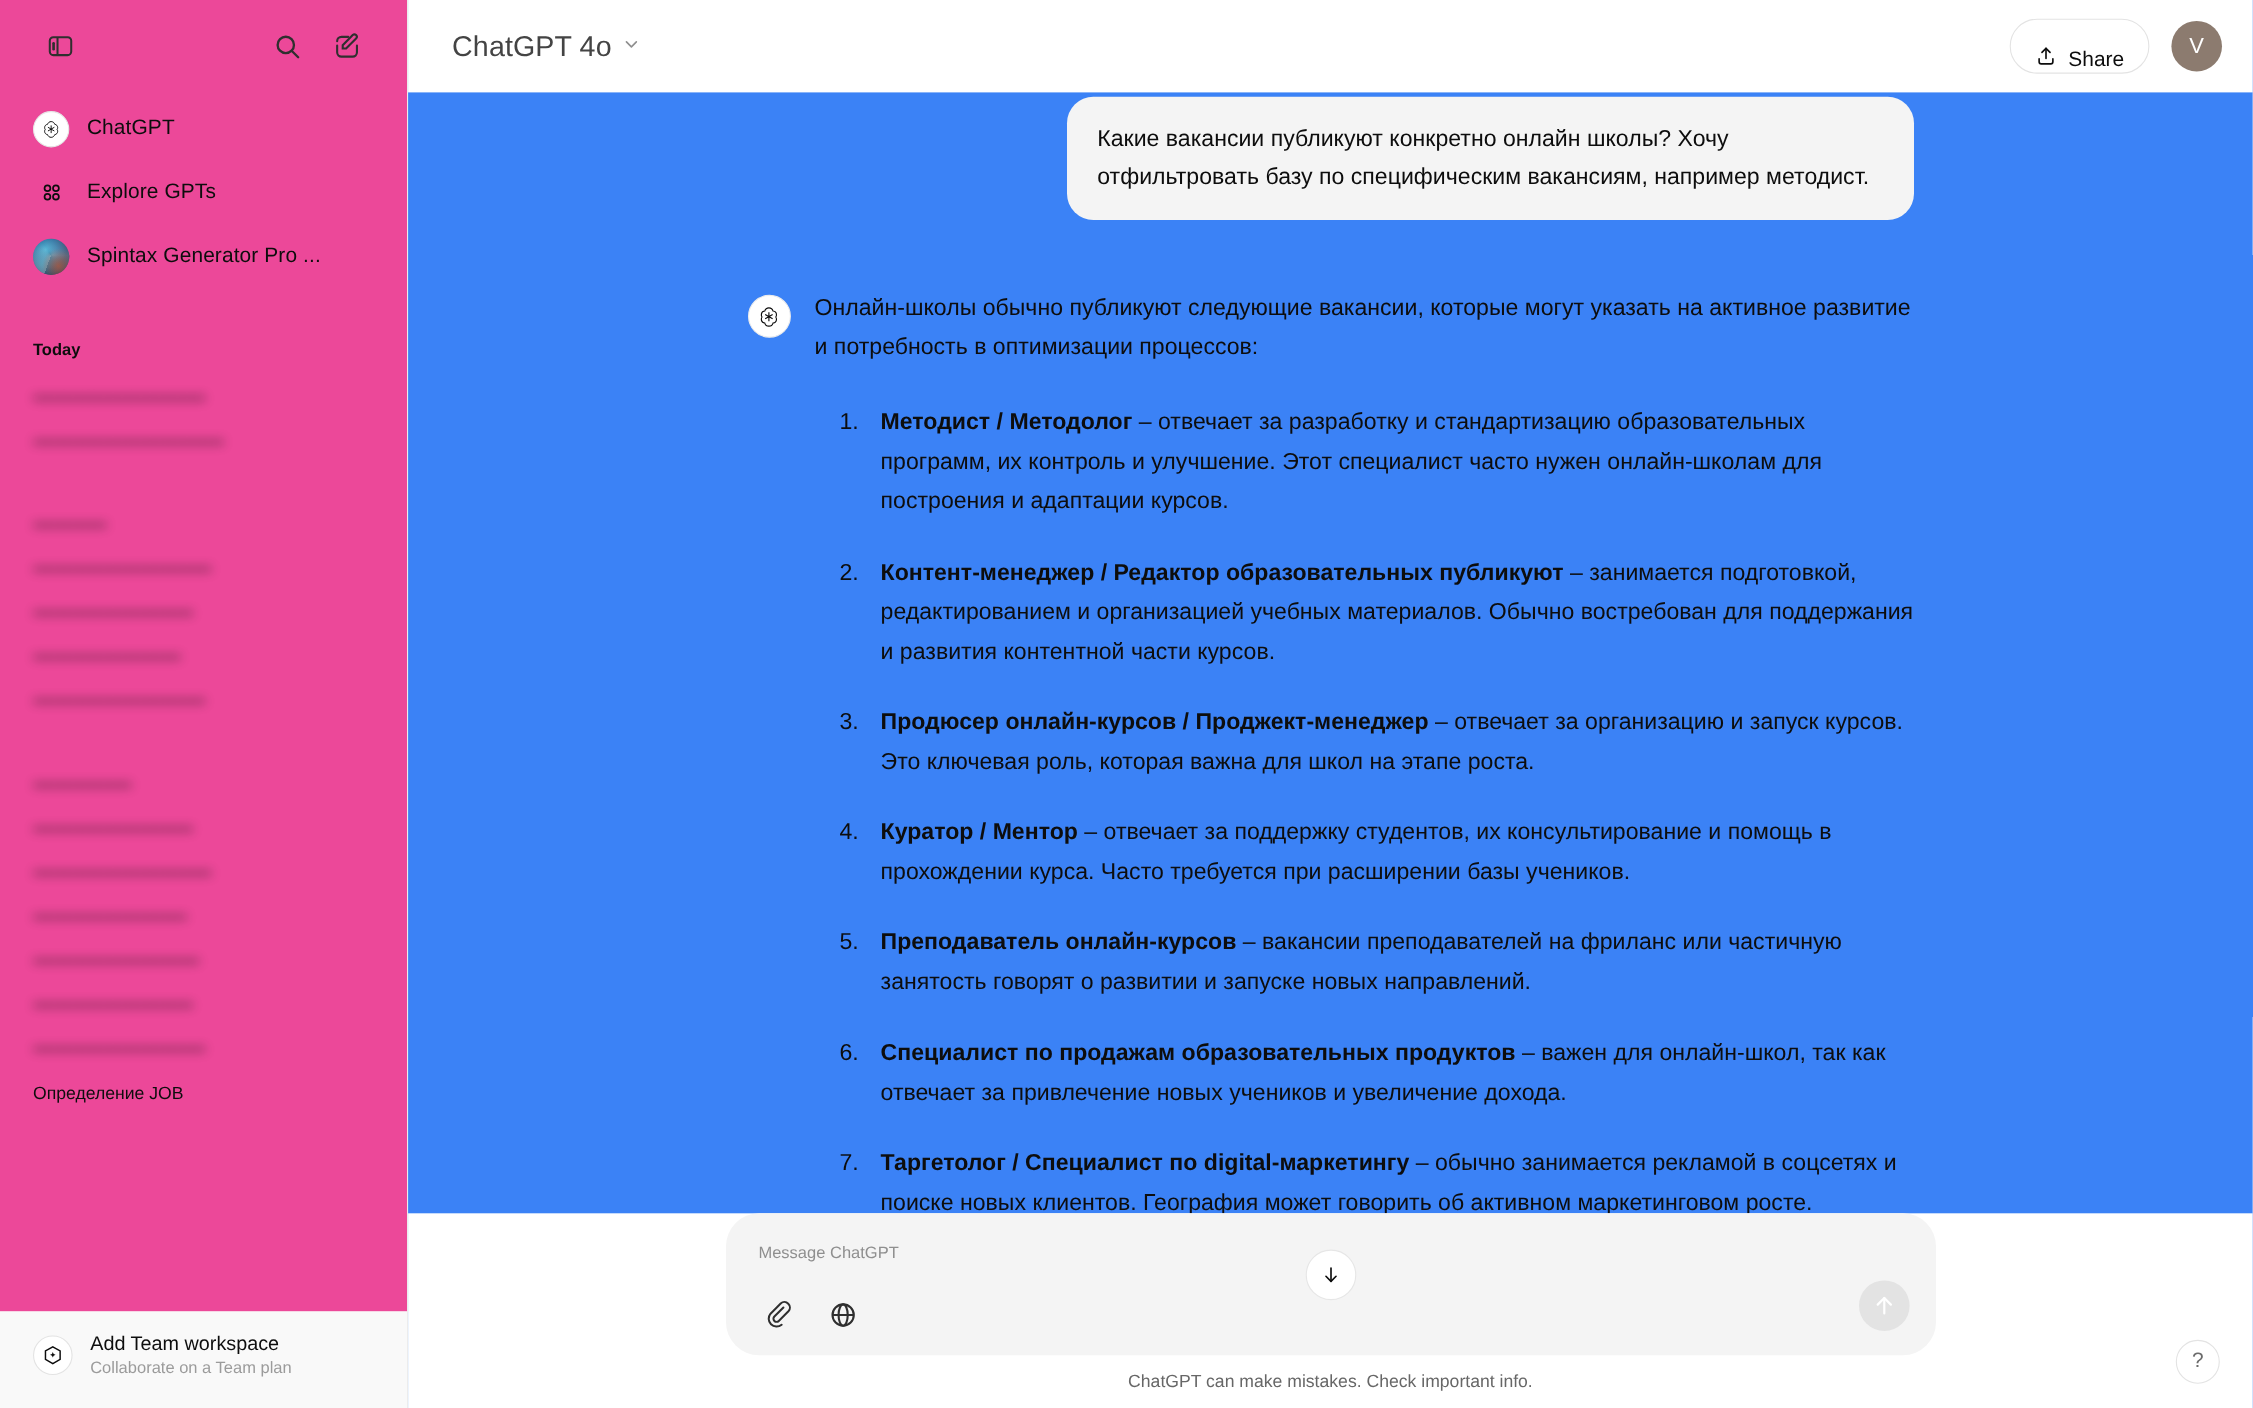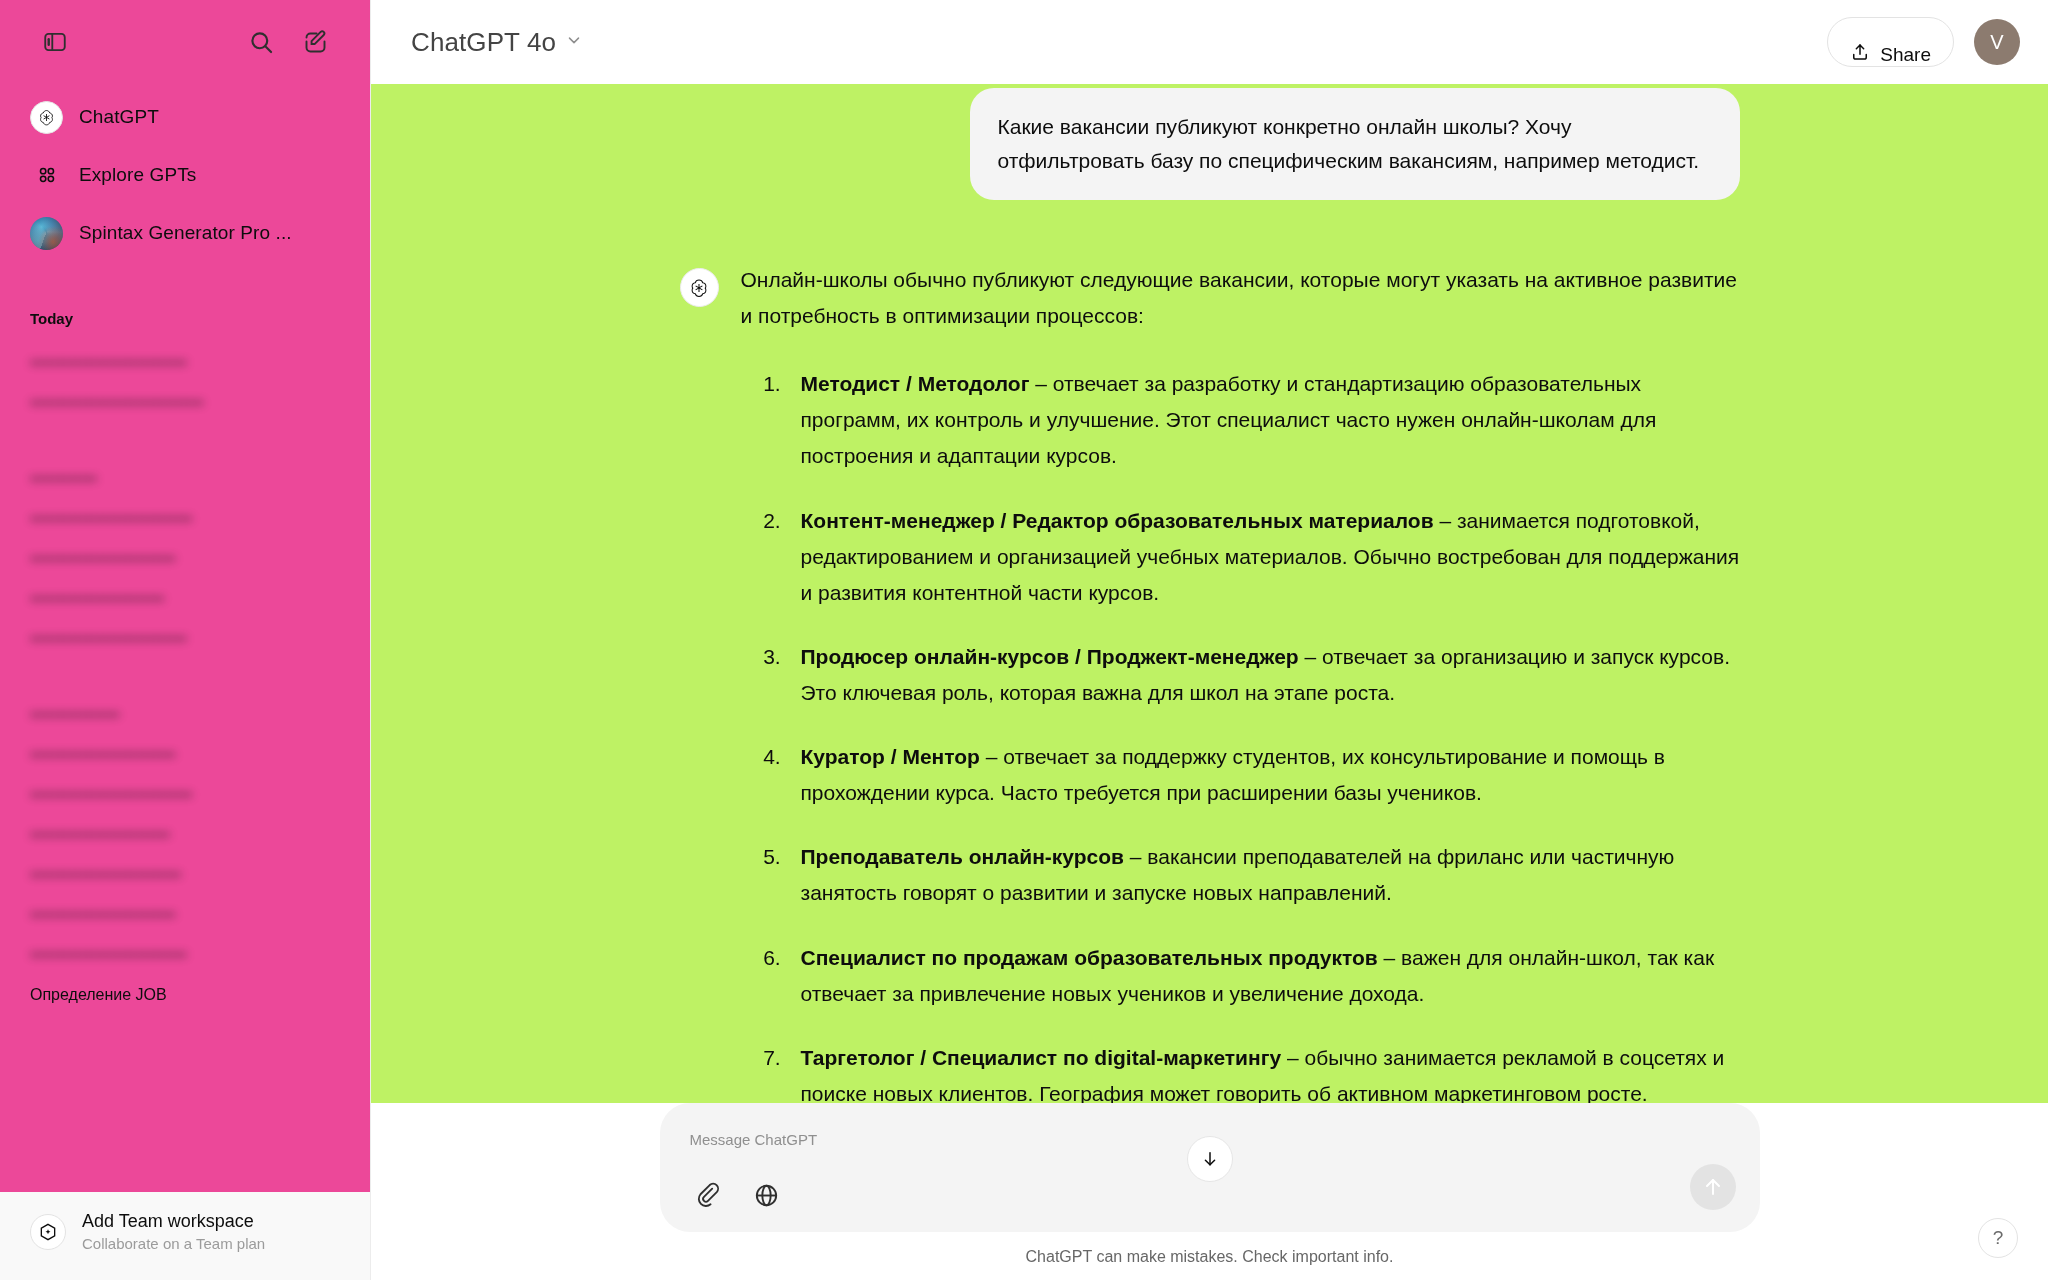--- a/index.html
+++ b/index.html
@@ -96,21 +96,21 @@
     border: 1px solid #e3e3e3; background: #fff;
     display: flex; align-items: center; justify-content: center;
     flex: 0 0 36px;
   }
   .ws-title { font-size: 18px; color: #0d0d0d; line-height: 1.3; }
   .ws-sub { font-size: 15px; color: #9b9b9b; line-height: 1.4; }
 
   
   .main {
     flex: 1; height: 1280px; position: relative;
-    display: flex; flex-direction: column; background: #bef264;
+    display: flex; flex-direction: column; background: #3b82f6;
     min-width: 0;
   }
   .topbar {
     height: 84px; display: flex; align-items: center;
     padding: 0 28px 0 26px; flex: 0 0 84px;
     background: #fff; position: relative; z-index: 5;
   }
   .model-btn {
     display: flex; align-items: center; gap: 9px;
     padding: 8px 14px; border-radius: 12px; cursor: pointer;
@@ -376,21 +376,21 @@
           <div class="assistant-avatar">
             <svg width="22" height="22" viewBox="0 0 24 24" fill="none" stroke="#0d0d0d" stroke-width="1.1">
               <path d="M12 3.2c-2 0-3.6 1.3-4.1 3.1-1.9.2-3.4 1.8-3.4 3.8 0 .8.2 1.5.7 2.1-.5.6-.7 1.4-.7 2.2 0 2 1.5 3.6 3.4 3.8.5 1.8 2.1 3.1 4.1 3.1s3.6-1.3 4.1-3.1c1.9-.2 3.4-1.8 3.4-3.8 0-.8-.2-1.6-.7-2.2.5-.6.7-1.3.7-2.1 0-2-1.5-3.6-3.4-3.8C15.6 4.5 14 3.2 12 3.2z"></path>
               <path d="M12 7.6v8.8M8.3 9.7l7.4 4.3M8.3 14l7.4-4.3"></path>
             </svg>
           </div>
           <div class="assistant-body">
             <p class="para">Онлайн-школы обычно публикуют следующие вакансии, которые могут указать на активное развитие и потребность в оптимизации процессов:</p>
             <ol class="answer-list">
               <li><b>Методист / Методолог</b><span> – отвечает за разработку и стандартизацию образовательных программ, их контроль и улучшение. Этот специалист часто нужен онлайн-школам для построения и адаптации курсов.</span></li>
-              <li><b>Контент-менеджер / Редактор образовательных материалов</b><span> – занимается подготовкой, редактированием и организацией учебных материалов. Обычно востребован для поддержания и развития контентной части курсов.</span></li>
+              <li><b>Контент-менеджер / Редактор образовательных публикуют</b><span> – занимается подготовкой, редактированием и организацией учебных материалов. Обычно востребован для поддержания и развития контентной части курсов.</span></li>
               <li><b>Продюсер онлайн-курсов / Проджект-менеджер</b><span> – отвечает за организацию и запуск курсов. Это ключевая роль, которая важна для школ на этапе роста.</span></li>
               <li><b>Куратор / Ментор</b><span> – отвечает за поддержку студентов, их консультирование и помощь в прохождении курса. Часто требуется при расширении базы учеников.</span></li>
               <li><b>Преподаватель онлайн-курсов</b><span> – вакансии преподавателей на фриланс или частичную занятость говорят о развитии и запуске новых направлений.</span></li>
               <li><b>Специалист по продажам образовательных продуктов</b><span> – важен для онлайн-школ, так как отвечает за привлечение новых учеников и увеличение дохода.</span></li>
               <li><b>Таргетолог / Специалист по digital-маркетингу</b><span> – обычно занимается рекламой в соцсетях и поиске новых клиентов. География может говорить об активном маркетинговом росте.</span></li>
             </ol>
           </div>
         </div>
       </div>
 

